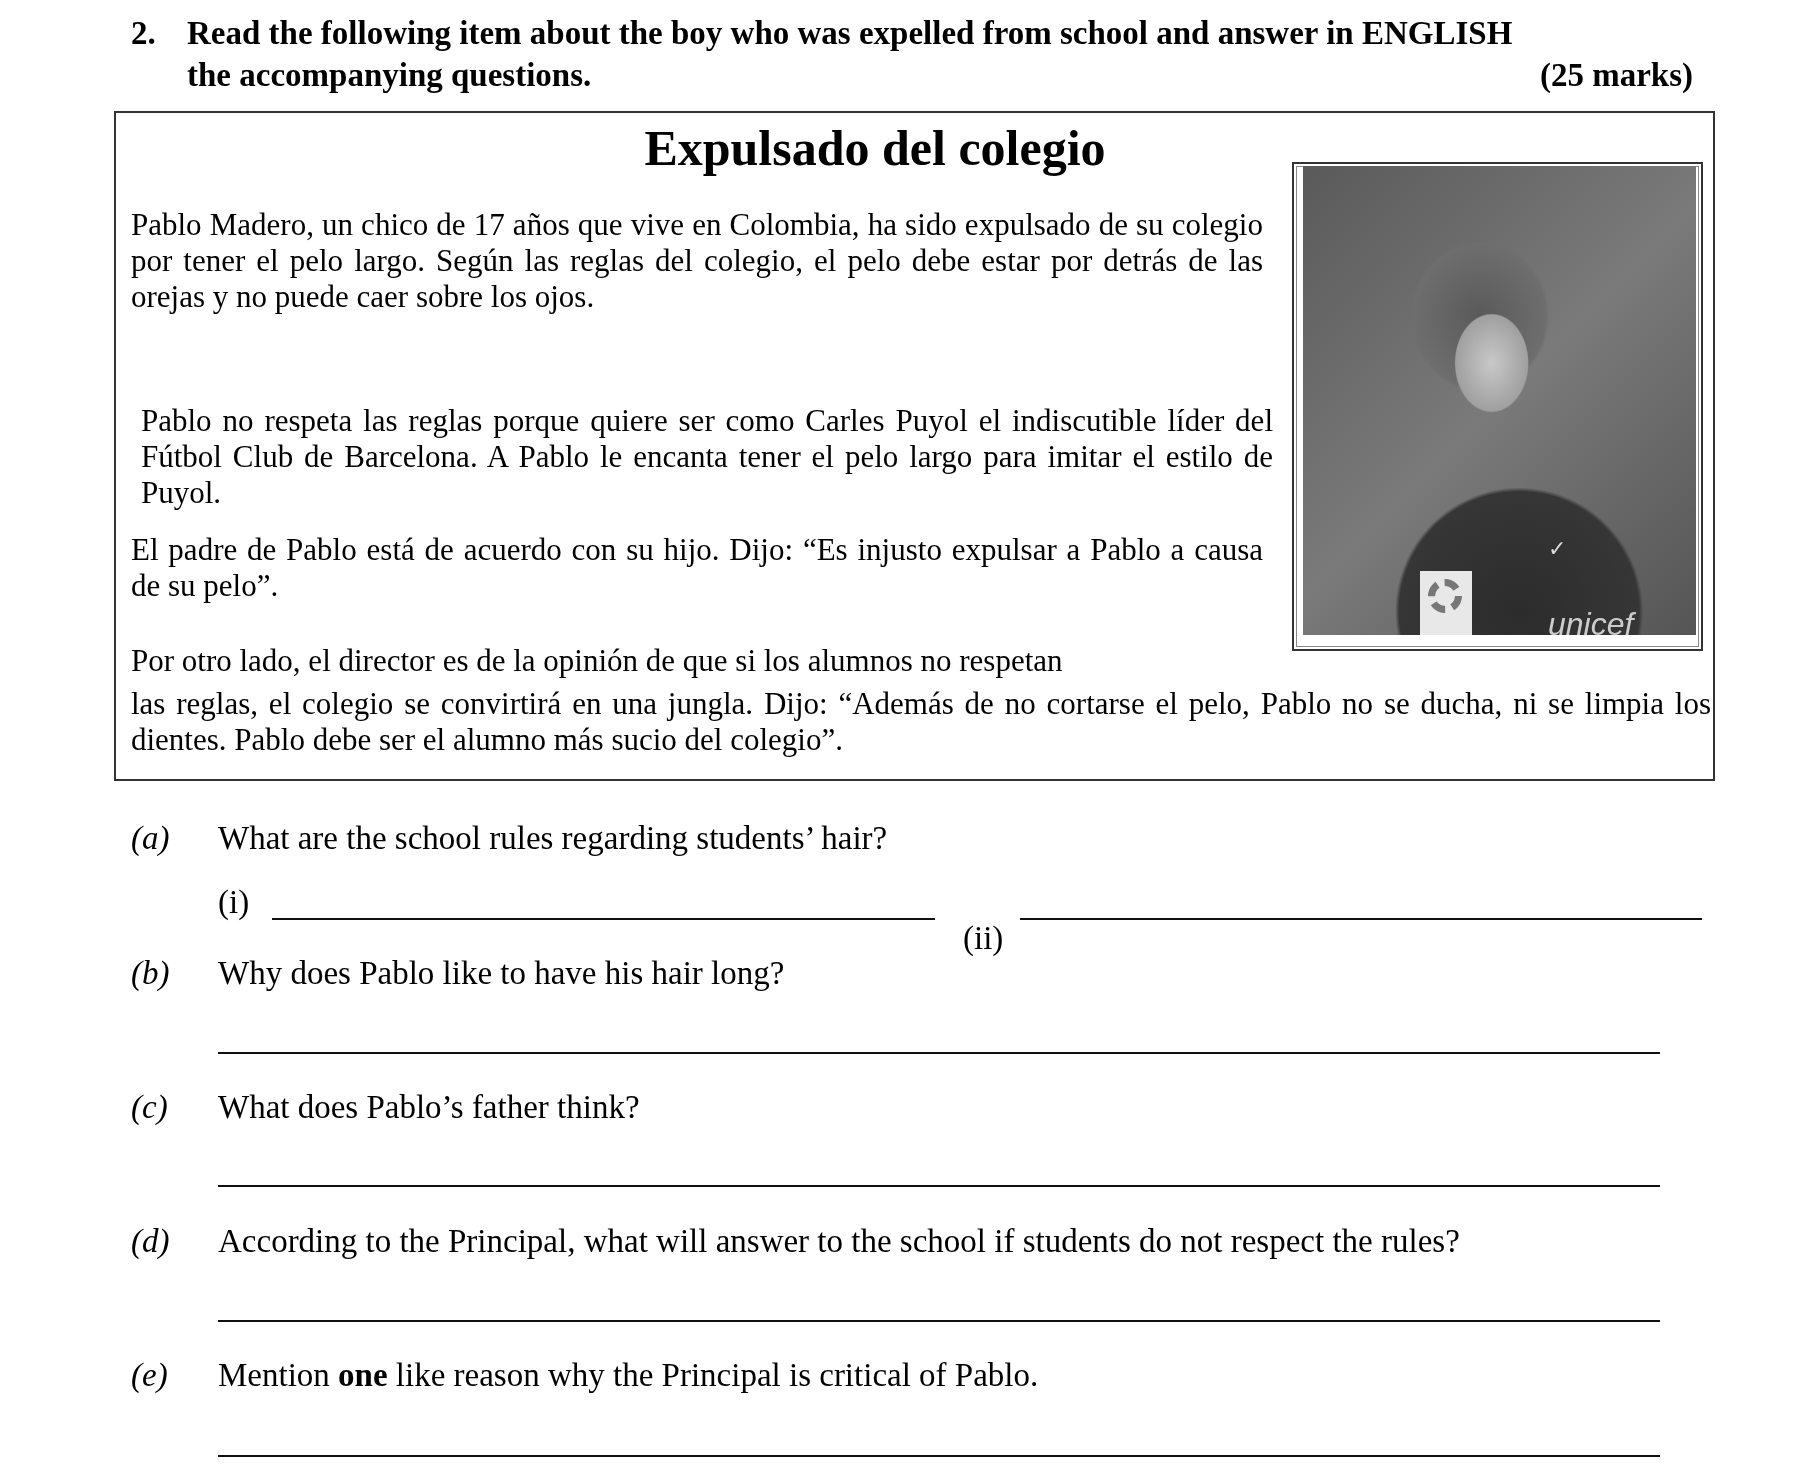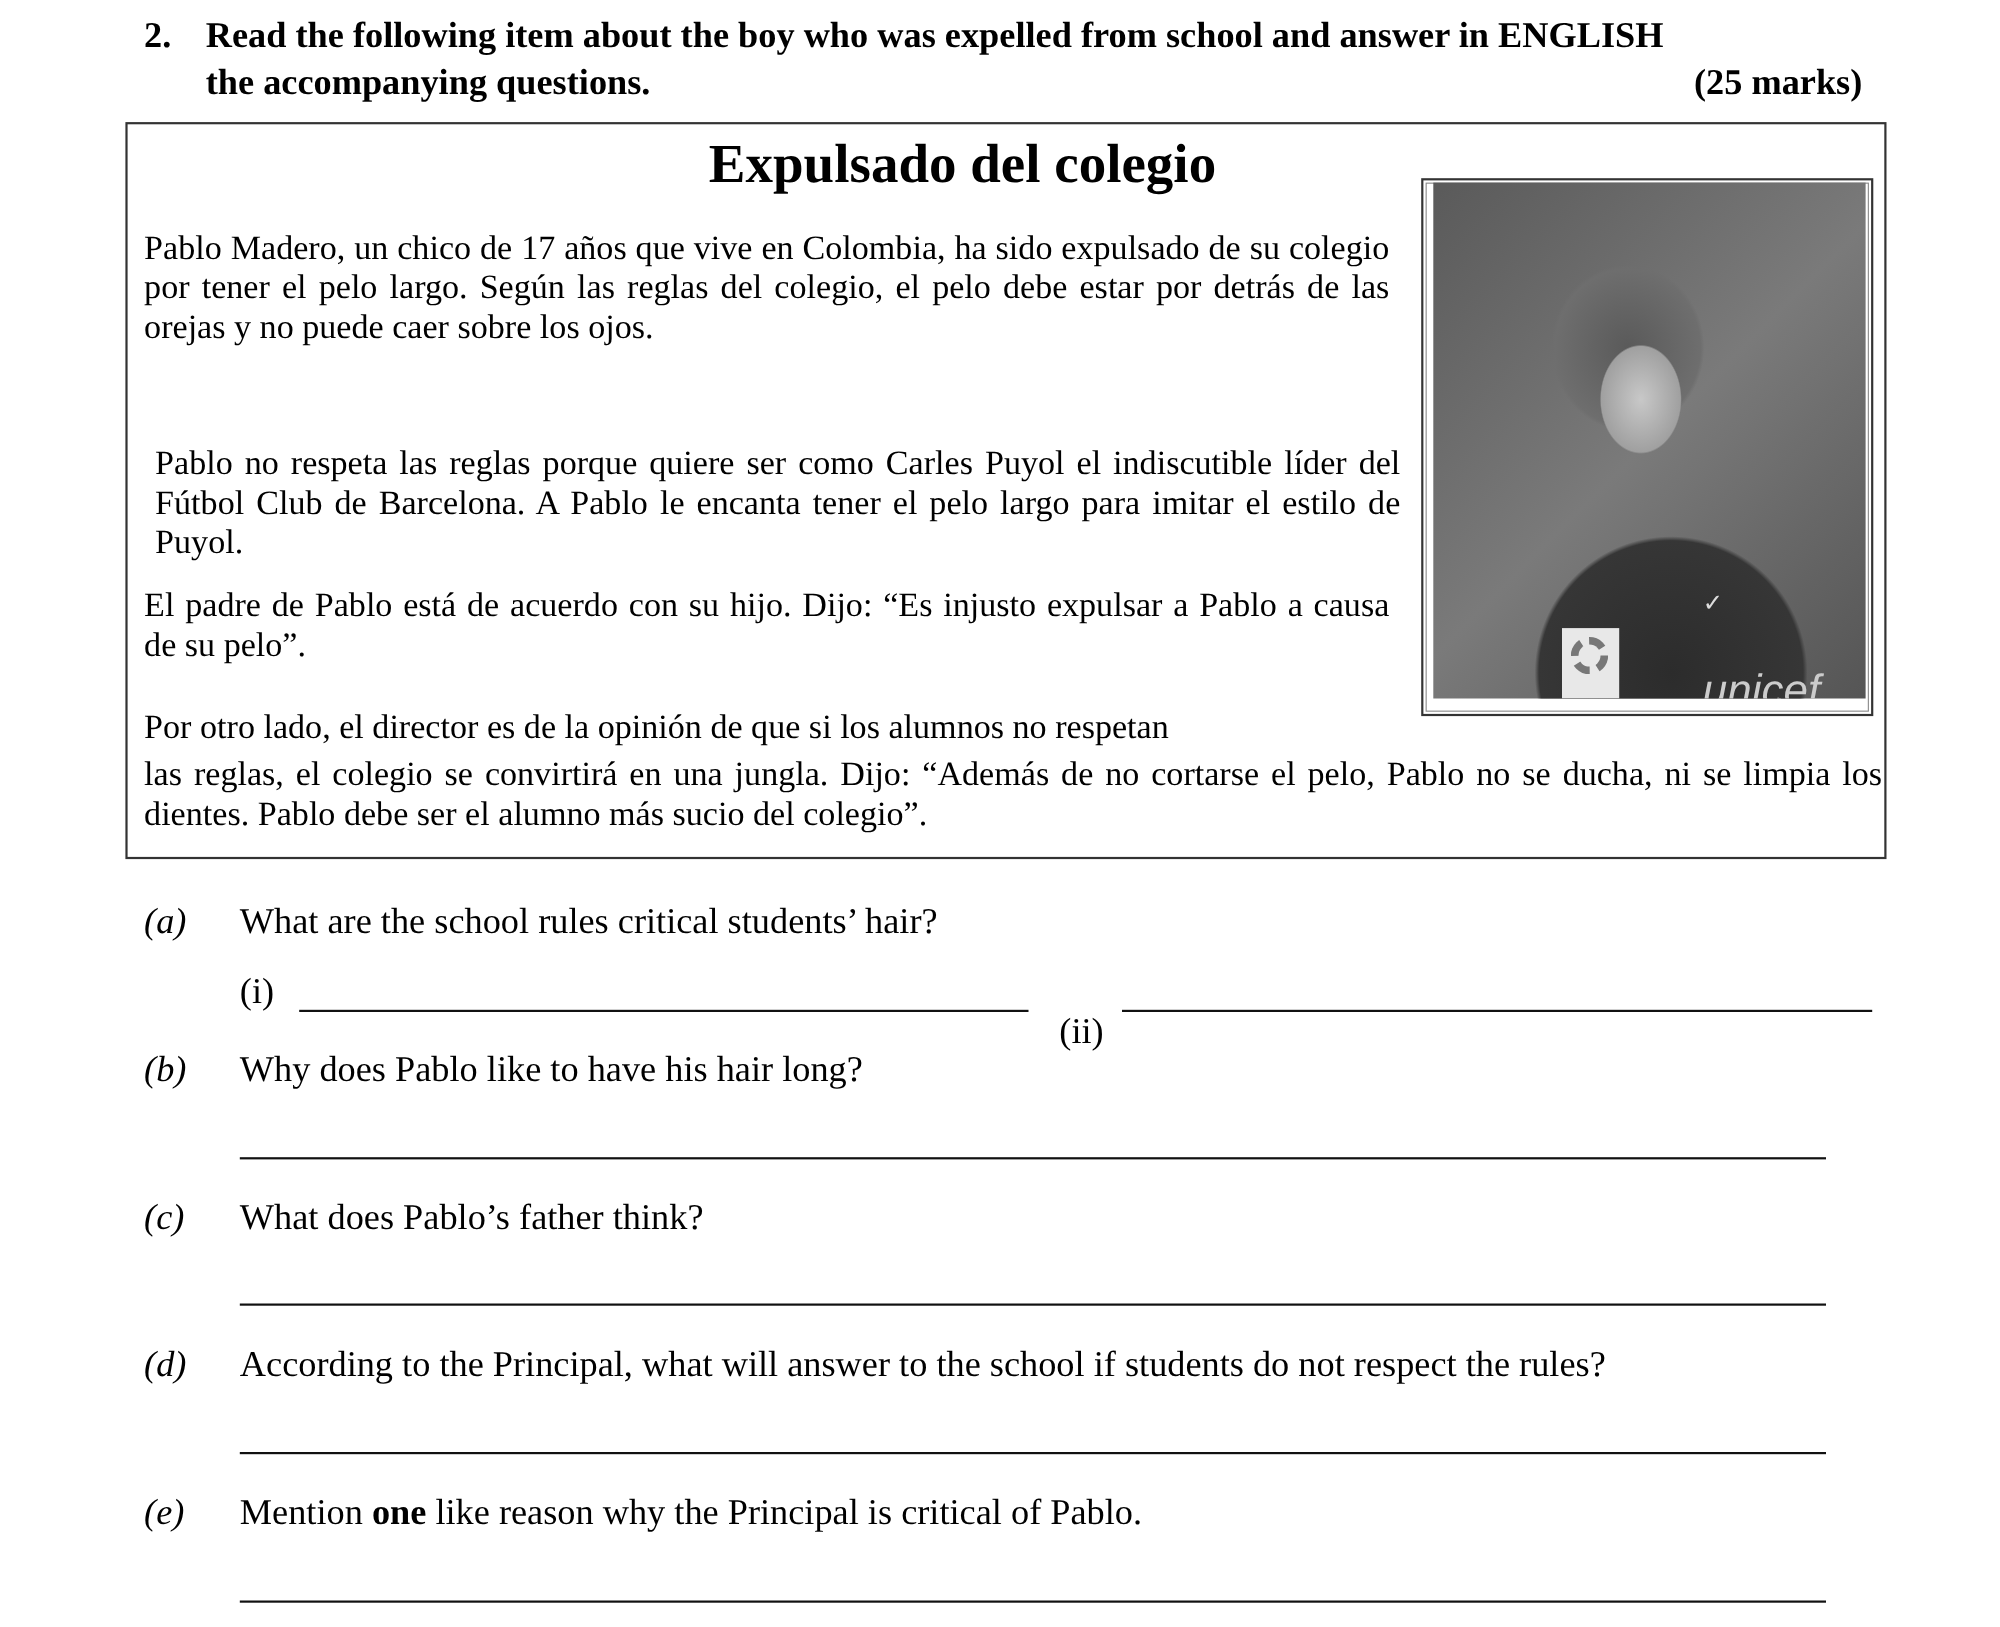--- a/index.html
+++ b/index.html
@@ -55,21 +55,21 @@
     }
     .photo .badge::after {
       content: ""; position: absolute; left: 8px; top: 8px; width: 34px; height: 34px;
       border-radius: 50%; border: 7px dashed #777; box-sizing: border-box;
     }
     .photo .swoosh {
       position: absolute; left: 245px; top: 370px; font-size: 22px; color: #ddd;
       font-family: "DejaVu Sans", sans-serif;
     }
     .photo .sponsor {
-      position: absolute; left: 245px; top: 440px; font-size: 40px; color: #ccc;
+      position: absolute; left: 245px; top: 440px; font-size: 32px; color: #ccc;
       font-family: "Liberation Sans", sans-serif; font-style: italic;
     }
 
     .question { font-size: 33px; line-height: 42px; }
     .q-label { left: 131px; font-style: italic; }
     .q-text { left: 218px; }
     .answer-line { border-bottom: 2px solid #111; height: 0; }
     .sub-label { font-size: 33px; line-height: 42px; }
     b.emph { font-weight: bold; }
   </style>
@@ -91,21 +91,21 @@
 <div class="abs para p4b">las reglas, el colegio se convirtirá en una jungla.  Dijo: “Además de no cortarse el pelo, Pablo no se ducha, ni se limpia los dientes. Pablo debe ser el alumno más sucio del colegio”.</div>
 
 <div class="abs photo-frame"></div>
 <div class="abs photo">
   <div class="badge"></div>
   <div class="swoosh">✓</div>
   <div class="sponsor">unicef</div>
 </div>
 
 <div class="abs question q-label" style="top:817px;">(a)</div>
-<div class="abs question q-text" style="top:817px;">What are the school rules critical students’ hair?</div>
+<div class="abs question q-text" style="top:817px;">What are the school rules regarding students’ hair?</div>
 <div class="abs sub-label" style="left:218px; top:881px;">(i)</div>
 <div class="abs answer-line" style="left:272px; top:918px; width:663px;"></div>
 <div class="abs sub-label" style="left:963px; top:881px;margin-top:36px;">(ii)</div>
 <div class="abs answer-line" style="left:1020px; top:918px; width:682px;"></div>
 
 <div class="abs question q-label" style="top:952px;">(b)</div>
 <div class="abs question q-text" style="top:952px;">Why does Pablo like to have his hair long?</div>
 <div class="abs answer-line" style="left:218px; top:1052px; width:1442px;"></div>
 
 <div class="abs question q-label" style="top:1086px;">(c)</div>

